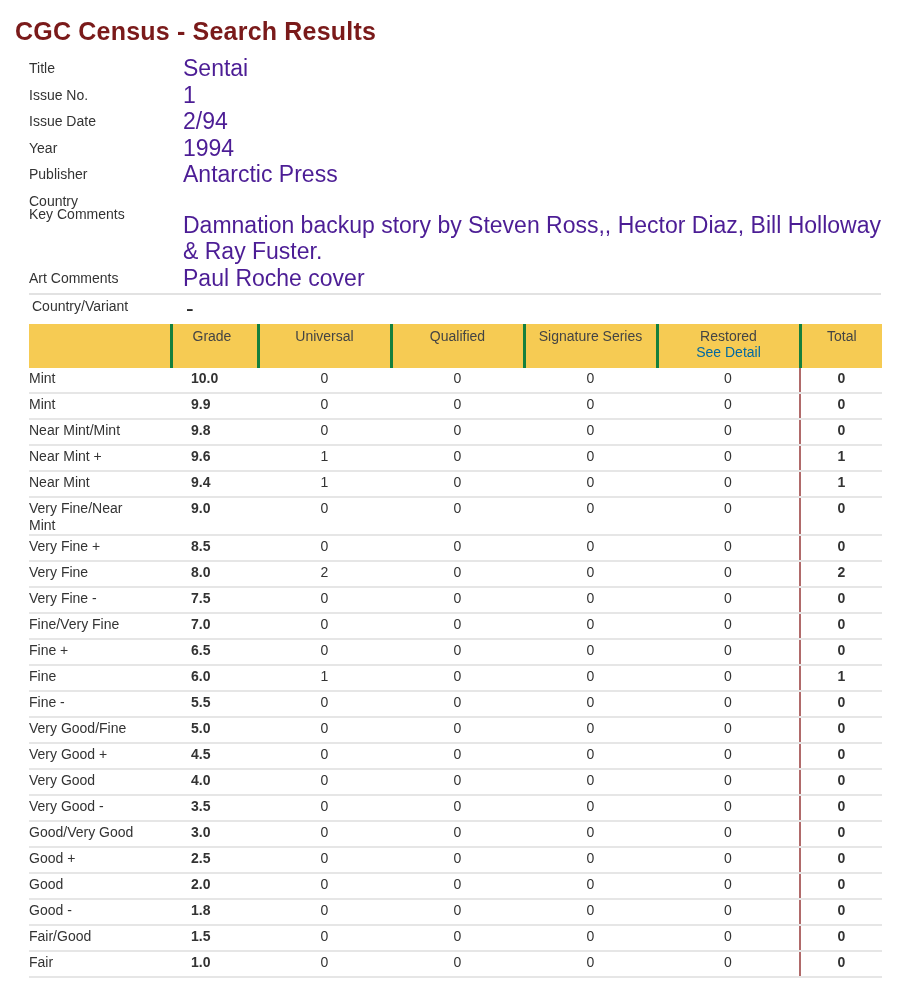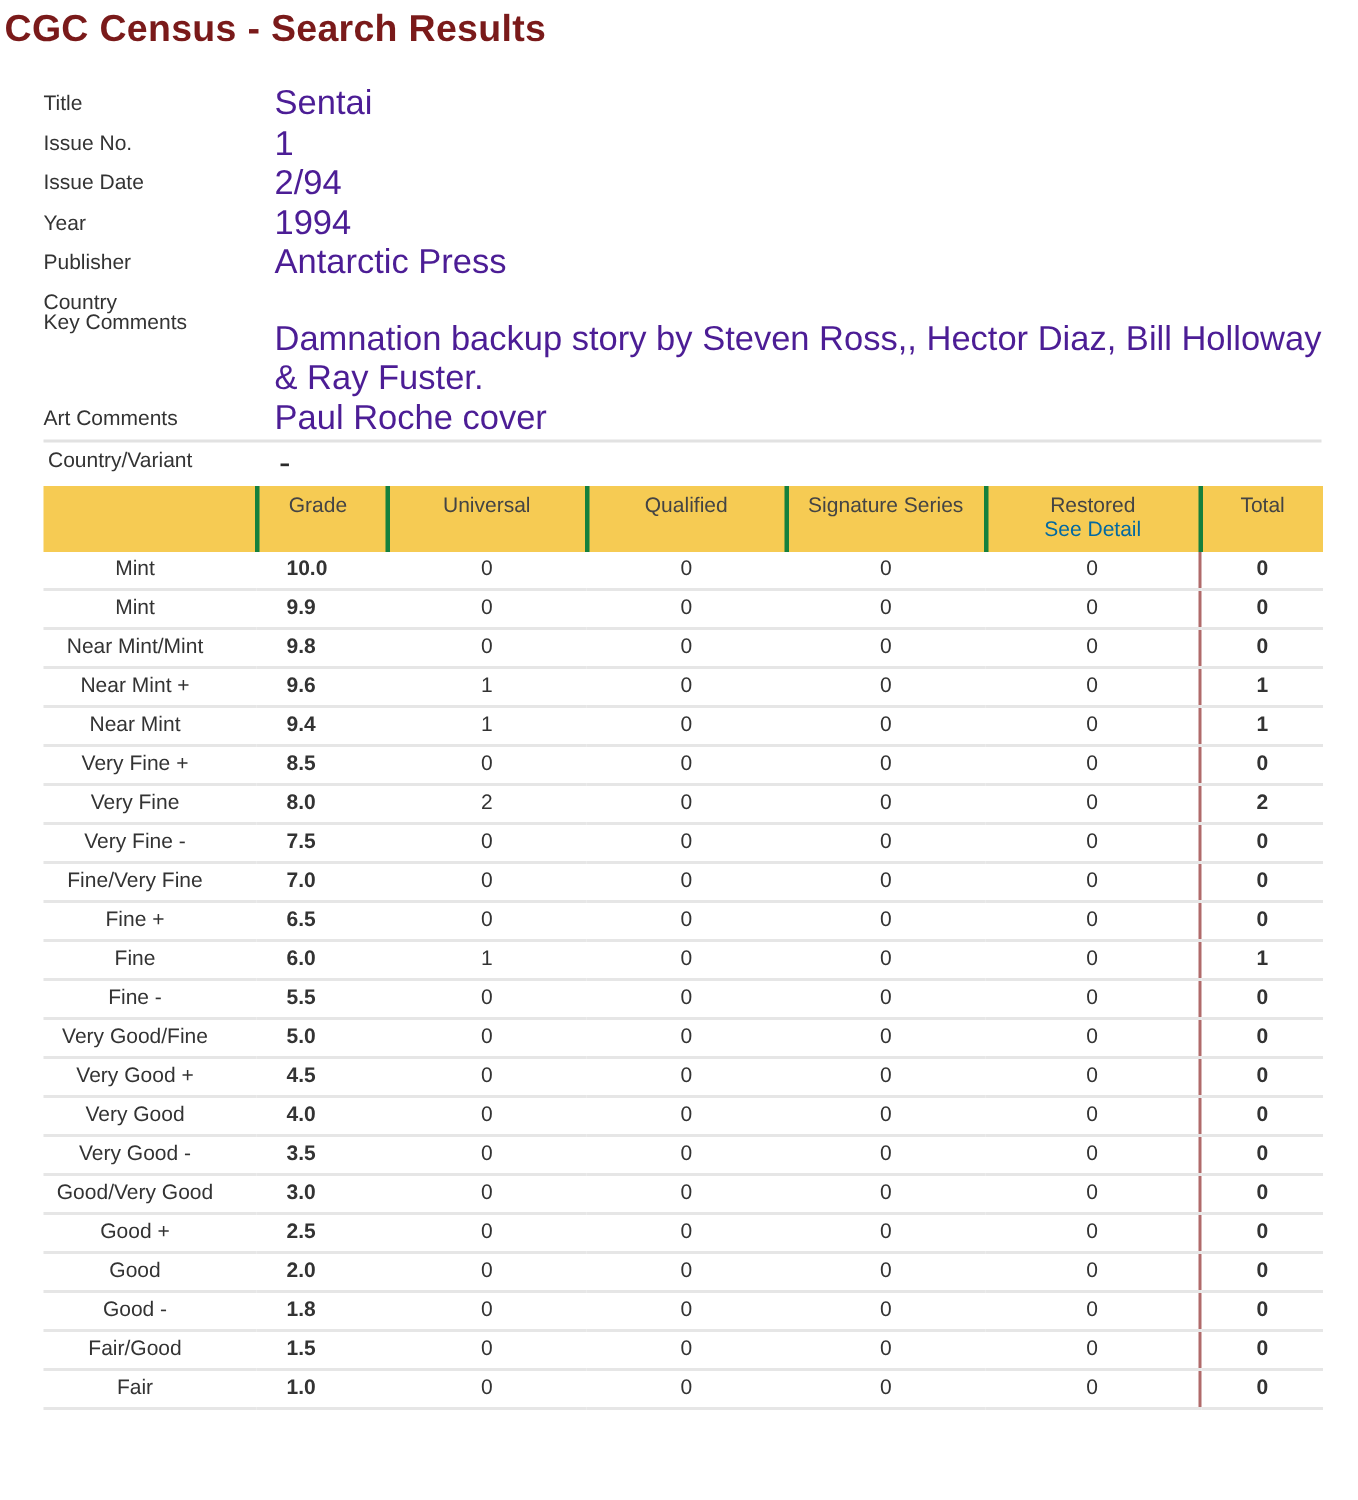--- a/index.html
+++ b/index.html
@@ -1,30 +1,30 @@
 <!DOCTYPE html>
 <html><head>
 <meta charset="utf-8">
 <style>
   html, body { margin:0; padding:0; background:#fff; }
   body { width:905px; height:1000px; overflow:hidden; font-family:"Liberation Sans", sans-serif; color:#222; position:relative; }
-  .page-title { position:absolute; left:3px; top:5px; margin:0; font-size:25px; font-weight:bold; color:#7a1a1a; letter-spacing:0.2px; }
+  .page-title { position:absolute; left:3px; top:5px; margin:12px; font-size:25px; font-weight:bold; color:#7a1a1a; letter-spacing:0.2px; }
   .info { position:absolute; left:29px; top:55px; width:852px; }
   .info-row { display:flex; position:relative; }
   .info-label { width:154px; font-size:14px; color:#333; padding-top:5px; flex-shrink:0; }
   .info-value { font-size:23px; color:#4c1d95; line-height:26.5px; }
   .sep { border-top:2px solid #e2e2e2; margin-top:2px; }
   .cv-row { display:flex; }
   .cv-label { width:154px; font-size:14px; color:#333; padding-left:3px; padding-top:3px; }
   .cv-value { font-size:23px; color:#2a2a2a; }
   table { position:absolute; left:29px; top:324px; width:853px; border-collapse:collapse; font-size:14px; }
   thead th { background:#f6cb53; font-weight:normal; color:#444; vertical-align:top; height:40px; padding:4px 2px 0 2px; border-right:3px solid #15803d; }
   thead th .sub { display:block; color:#0369a1; }
   tbody td { height:22px; border-bottom:2px solid #e6e6e6; padding:0; vertical-align:top; padding-top:2px; text-align:center; color:#333; }
-  td.desc { text-align:center; padding-right:20px; width:122px; line-height:17px; }
+  td.desc { text-align:left; padding-right:20px; width:122px; line-height:17px; }
   td.grade { text-align:left; font-weight:bold; width:60px; padding-left:20px; }
   td.tot { font-weight:bold; border-left:2px solid #b06a6a; }
 </style>
 </head>
 <body>
 
 <h1 class="page-title">CGC Census - Search Results</h1>
 
 <div class="info">
   <div class="info-row">
@@ -118,20 +118,29 @@
       <tr>
         <td class="desc">Near Mint</td>
         <td class="grade">9.4</td>
         <td class="">1</td>
         <td class="">0</td>
         <td class="">0</td>
         <td class="">0</td>
         <td class="tot">1</td>
       </tr>
       <tr>
+        <td class="desc">Very Fine/Near Mint</td>
+        <td class="grade">9.0</td>
+        <td class="">0</td>
+        <td class="">0</td>
+        <td class="">0</td>
+        <td class="">0</td>
+        <td class="tot">0</td>
+      </tr>
+      <tr>
         <td class="desc">Very Fine +</td>
         <td class="grade">8.5</td>
         <td class="">0</td>
         <td class="">0</td>
         <td class="">0</td>
         <td class="">0</td>
         <td class="tot">0</td>
       </tr>
       <tr>
         <td class="desc">Very Fine</td>

